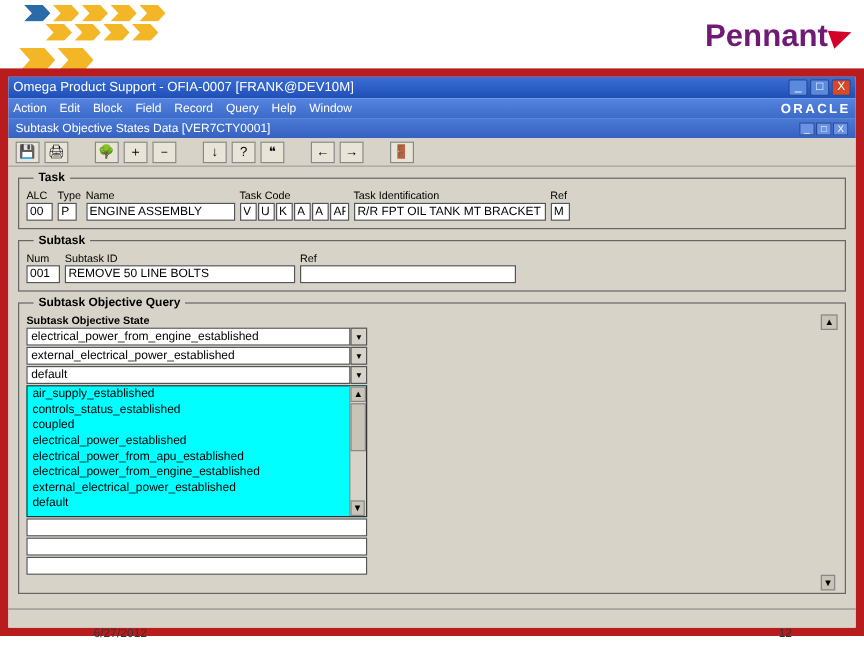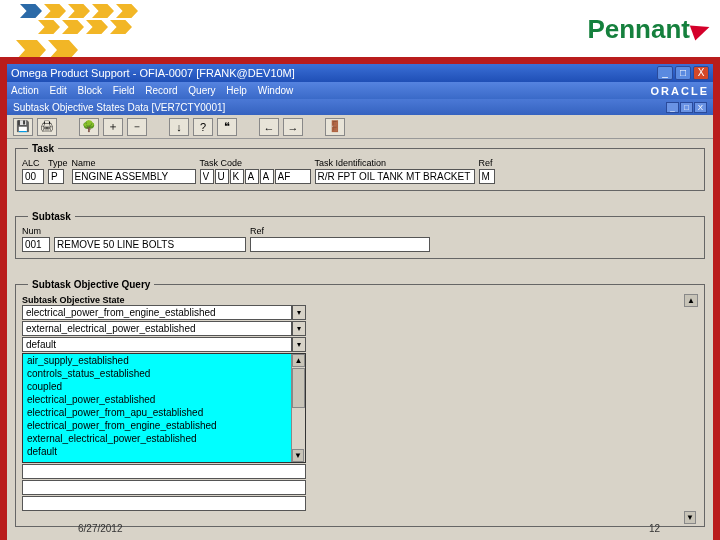--- a/index.html
+++ b/index.html
@@ -2,38 +2,38 @@
 <html><head>
 <meta charset="utf-8">
 <style>
   * { box-sizing: border-box; margin: 0; padding: 0; }
   body { font-family: Tahoma, Arial, sans-serif; font-size: 10px; background: #fff; width: 720px; height: 540px; position: relative; overflow: hidden; }
   .top-banner { height: 55px; display: flex; justify-content: space-between; align-items: flex-start; padding: 2px 10px 0 0; background: #fff; }
   .arrows-deco { display: flex; flex-direction: column; gap: 2px; margin-left: 20px; margin-top: 2px; }
   .arrow-row { display: flex; gap: 2px; }
   .arrow { width: 22px; height: 14px; background: #f2b626; clip-path: polygon(0 0, 70% 0, 100% 50%, 70% 100%, 0 100%, 30% 50%); }
   .arrow.blue { background: #2b6aa8; }
-  .pennant-logo { font-size: 26px; font-weight: bold; color: #15803d; font-family: Arial, sans-serif; display: flex; align-items: center; margin-top: 12px;}
+  .pennant-logo { font-size: 26px; font-weight: bold; color: #701a75; font-family: Arial, sans-serif; display: flex; align-items: center; margin-top: 12px;}
   .pennant-tri { width: 0; height: 0; border-left: 18px solid #d4002a; border-top: 8px solid transparent; border-bottom: 8px solid transparent; margin-left: 2px; transform: rotate(-20deg);}
   .app-window { position: absolute; top: 57px; left: 0; width: 720px; border: 7px solid #b91c1c; }
   .titlebar { background: linear-gradient(#3b6fd6, #1f4fb6); color: #fff; font-size: 11px; padding: 2px 4px; display: flex; justify-content: space-between; align-items: center; height: 18px; }
   .win-btns { display: flex; gap: 2px; }
   .win-btn { width: 16px; height: 14px; background: #5a8ae0; border: 1px solid #2a4a9a; font-size: 10px; text-align: center; line-height: 12px; color: #fff; border-radius: 2px; }
   .win-btn.close { background: #d54828; }
   .menubar { background: linear-gradient(#5583e0, #3a6ac8); color: #fff; padding: 2px 4px; font-size: 10px; display: flex; justify-content: space-between; height: 17px; align-items: center; }
   .menubar span { margin-right: 8px; cursor: default; }
   .oracle-brand { font-size: 11px; font-weight: bold; letter-spacing: 2px; }
   .subtitle { background: linear-gradient(#4b79d6, #3562c0); color: #fff; font-size: 10px; padding: 2px 6px; height: 16px; display: flex; justify-content: space-between; align-items: center; }
   .sub-btns { display: flex; gap: 1px; }
   .sub-btn { width: 13px; height: 11px; background: #6a93e4; border: 1px solid #2a4a9a; font-size: 8px; text-align: center; line-height: 9px; color: #fff; }
   .toolbar { background: #d8d3c8; padding: 3px 6px; display: flex; gap: 4px; align-items: center; border-bottom: 1px solid #999; height: 24px; }
   .tool-btn { width: 20px; height: 18px; background: #e8e4d8; border: 1px solid #888; display: flex; align-items: center; justify-content: center; font-size: 11px; cursor: pointer; }
   .tool-gap { width: 14px; }
   .content { background: #d8d3c8; padding: 4px 8px 8px 8px; }
-  fieldset { border: 1px solid #666; margin-bottom: 20px; padding: 4px 6px 6px 6px; position: relative; }
+  fieldset { border: 1px solid #666; margin-bottom: 4px; padding: 4px 6px 6px 6px; position: relative; }
   legend { font-size: 10px; font-weight: bold; color: #000; padding: 0 4px; background: #d8d3c8; margin-left: 6px; }
   .row { display: flex; align-items: flex-end; gap: 4px; }
   .fld { display: flex; flex-direction: column; }
   .fld label { font-size: 9px; color: #000; margin-bottom: 1px; white-space: nowrap; }
   .fld input { font-size: 10px; padding: 1px 2px; border: 1px solid #555; background: #fff; height: 15px; }
   .state-row { display: flex; align-items: center; margin-bottom: 1px; }
   .state-input { width: 270px; height: 15px; border: 1px solid #555; background: #fff; font-size: 10px; padding: 1px 3px; }
   .drop-btn { width: 14px; height: 15px; background: #d8d3c8; border: 1px solid #555; font-size: 8px; text-align: center; line-height: 13px; cursor: pointer; }
   .listbox { width: 284px; height: 110px; background: #00ffff; border: 1px solid #333; overflow: hidden; position: relative; }
   .listbox .item { font-size: 10px; padding: 0px 4px; color: #000; line-height: 13px; white-space: nowrap; }
@@ -142,21 +142,21 @@
             <input style="width: 124px;" value="ENGINE ASSEMBLY">
           </div>
         <div class="fld">
             <label>Task Code</label>
           <div style="display:flex;gap:1px">
             <input style="width: 14px;" value="V">
             <input style="width: 14px;" value="U">
             <input style="width: 14px;" value="K">
             <input style="width: 14px;" value="A">
             <input style="width: 14px;" value="A">
-            <input style="width: 36px;" value="AF">
+            <input style="width: 16px;" value="AF">
           </div>
         </div>
         <div class="fld">
             <label>Task Identification</label>
             <input style="width: 160px;" value="R/R FPT OIL TANK MT BRACKET ASSY">
           </div>
         <div class="fld">
             <label>Ref</label>
             <input style="width: 16px;" value="M">
           </div>
@@ -164,20 +164,21 @@
     </fieldset>
 
     <fieldset>
       <legend>Subtask</legend>
       <div class="row">
         <div class="fld">
             <label>Num</label>
             <input style="width: 28px;" value="001">
           </div>
         <div class="fld">
+            <label>Subtask ID</label>
             <input style="width: 192px;" value="REMOVE 50 LINE BOLTS">
           </div>
         <div class="fld">
             <label>Ref</label>
             <input style="width: 180px;" value="">
           </div>
       </div>
     </fieldset>
 
     <fieldset style="height:248px">

